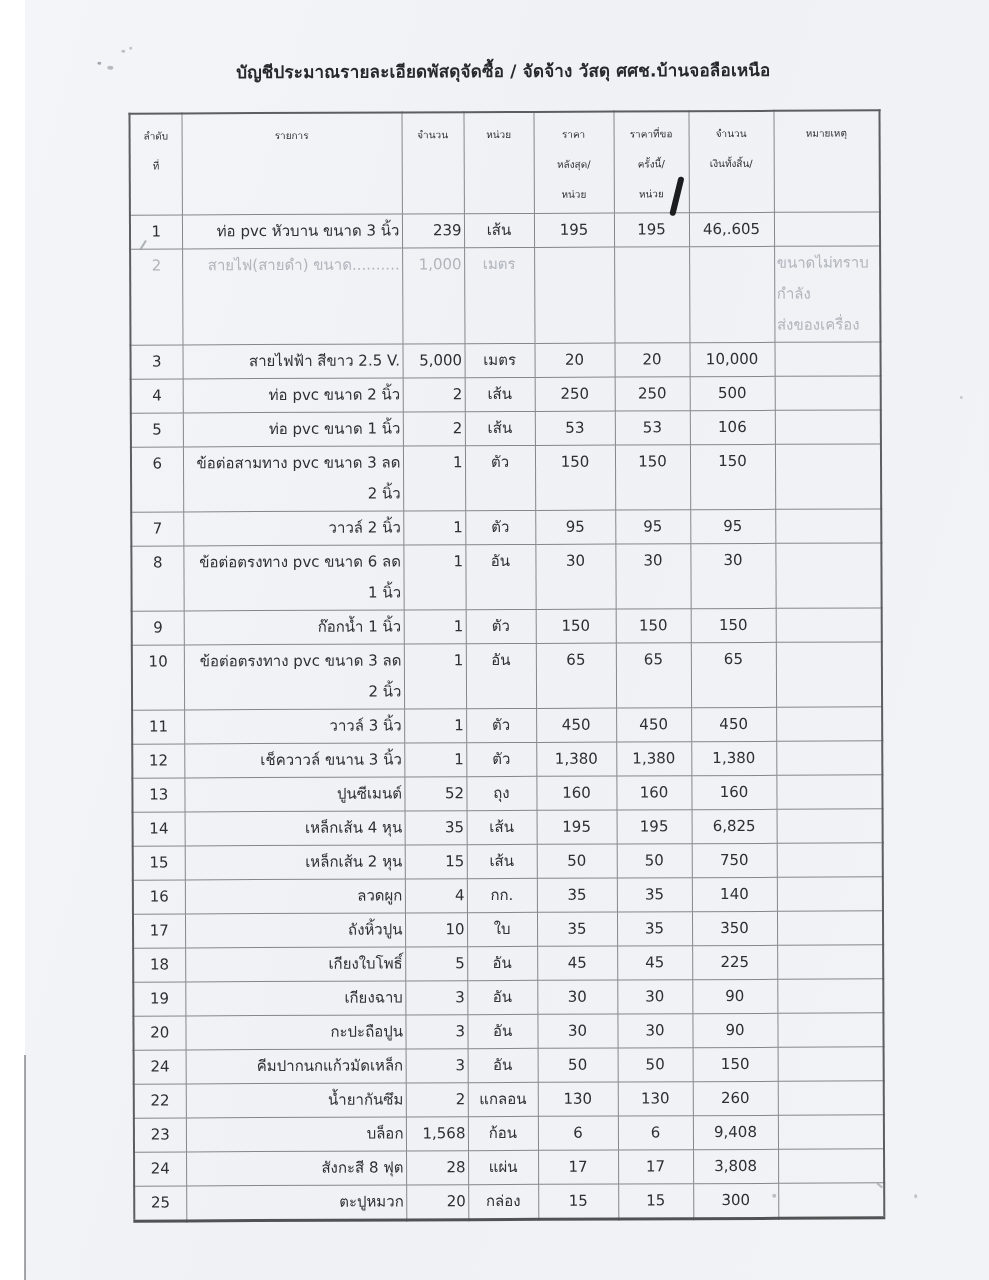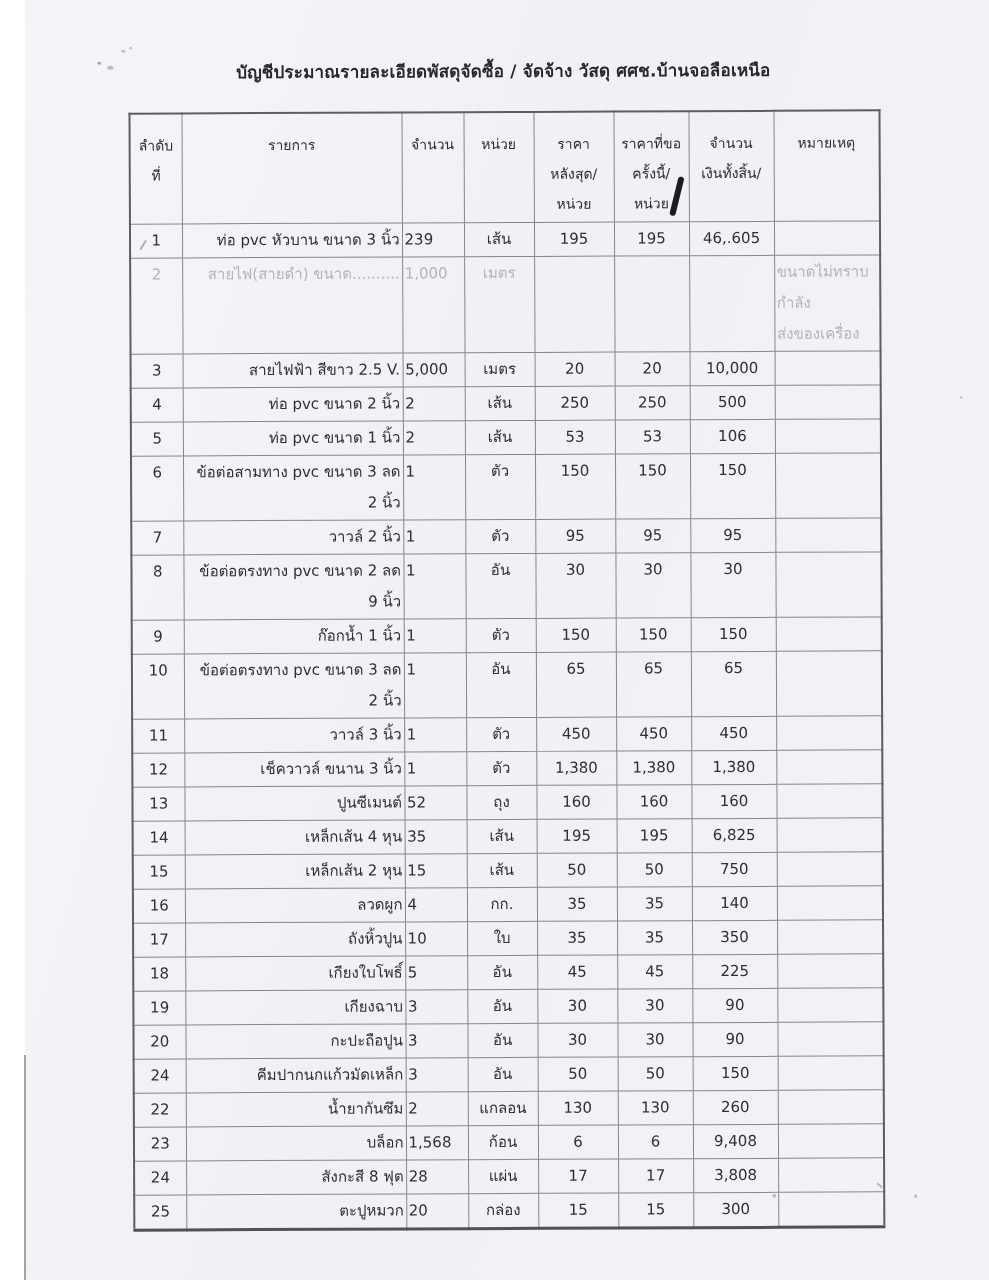--- a/index.html
+++ b/index.html
@@ -31,32 +31,32 @@
     border: 2px solid #5c5e62;
     border-bottom: 3px solid #505254;
   }
   table.sheet th, table.sheet td {
     border: 1px solid #85878b;
     vertical-align: top;
     overflow: hidden;
   }
   table.sheet thead th {
     font-weight: normal; text-align: center;
-    font-size: 14px; line-height: 30px;
-    height: 92px; padding-top: 16px;
+    font-size: 10px; line-height: 30px;
+    height: 92px; padding-top: 7px;
     white-space: pre-line;
     color: #2a2c2f;
   }
   table.sheet td {
     font-size: 15px; line-height: 31px; height: 31px;
     padding: 1px 2px;
   }
   td.c-no  { text-align: center; }
   td.c-item { text-align: right; padding-left: 9px; padding-right: 6px; }
-  td.c-qty { text-align: left; }
+  td.c-qty { text-align: right; }
   td.c-unit { text-align: center; padding-left: 9px; }
   td.c-last_price, td.c-req_price, td.c-amount { text-align: center; }
   td.c-remark {
     font-size: 11.5px; line-height: 17px; color: #9ba1a9;
     padding: 5px 4px 2px 6px; white-space: pre-line; text-align: left; margin-top: 41px;
   }
   tr.faded td { color: #b1b5bc; }
   
   .pen-stroke {
     position: absolute; left: 648px; top: 177px; width: 6px; height: 40px;
@@ -180,21 +180,21 @@
               <td class="c-item">วาวล์ 2  นิ้ว</td>
               <td class="c-qty">1</td>
               <td class="c-unit">ตัว</td>
               <td class="c-last_price">95</td>
               <td class="c-req_price">95</td>
               <td class="c-amount">95</td>
               <td class="c-remark"></td>
             </tr>
             <tr>
               <td class="c-no">8</td>
-              <td class="c-item">ข้อต่อตรงทาง pvc ขนาด 2  ลด 9 นิ้ว</td>
+              <td class="c-item">ข้อต่อตรงทาง pvc ขนาด 6  ลด 1 นิ้ว</td>
               <td class="c-qty">1</td>
               <td class="c-unit">อัน</td>
               <td class="c-last_price">30</td>
               <td class="c-req_price">30</td>
               <td class="c-amount">30</td>
               <td class="c-remark"></td>
             </tr>
             <tr>
               <td class="c-no">9</td>
               <td class="c-item">ก๊อกน้ำ 1  นิ้ว</td>

